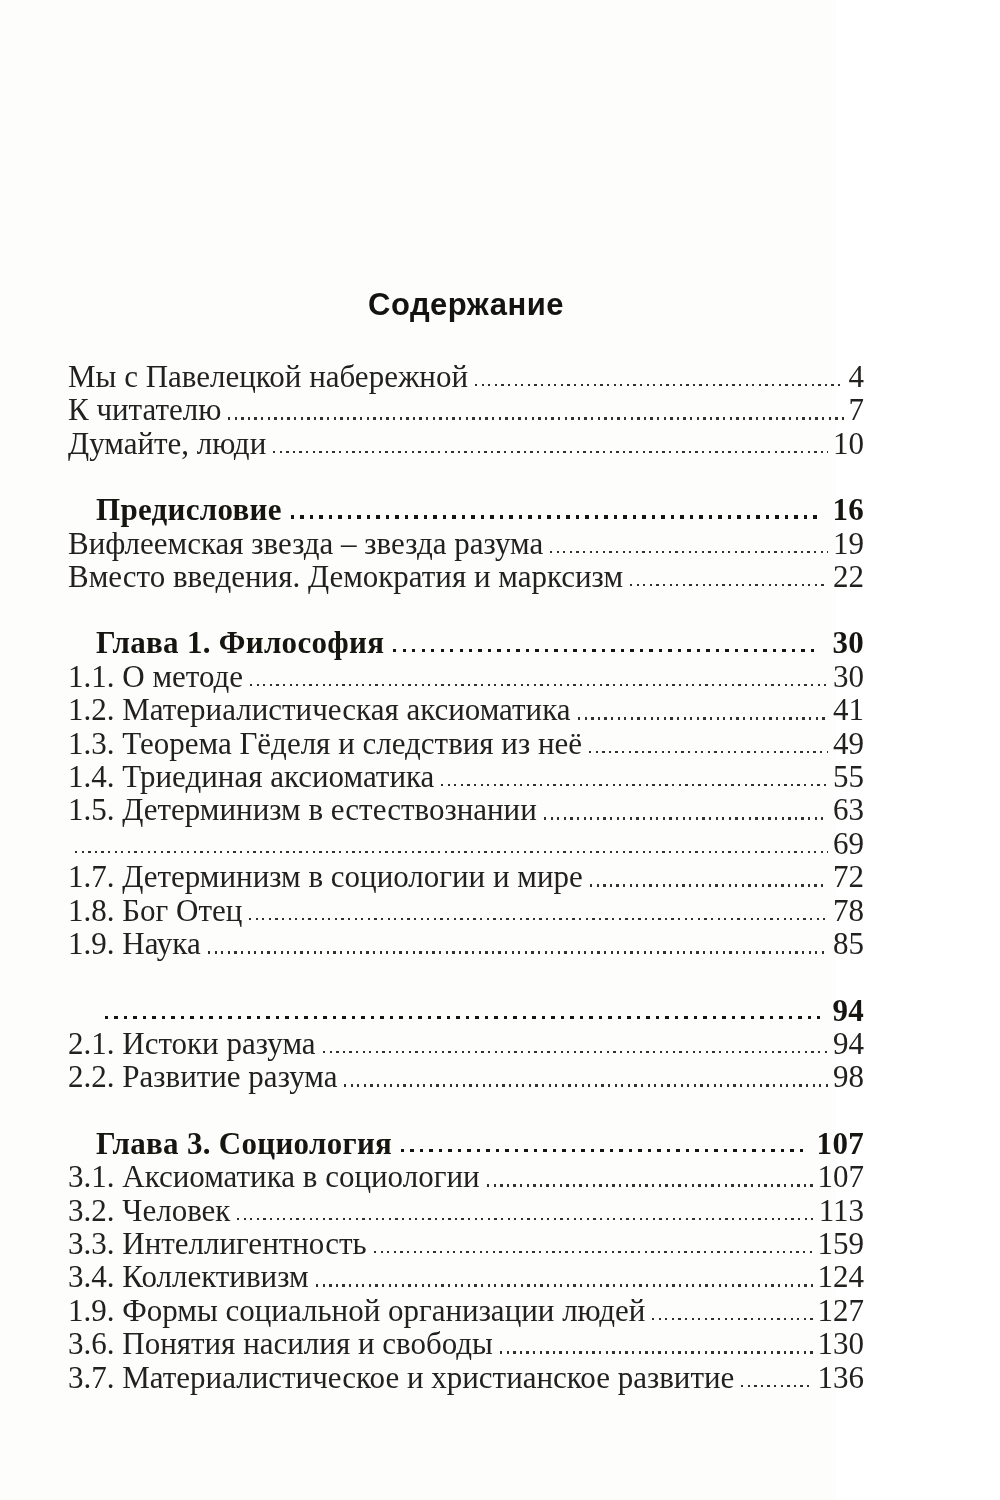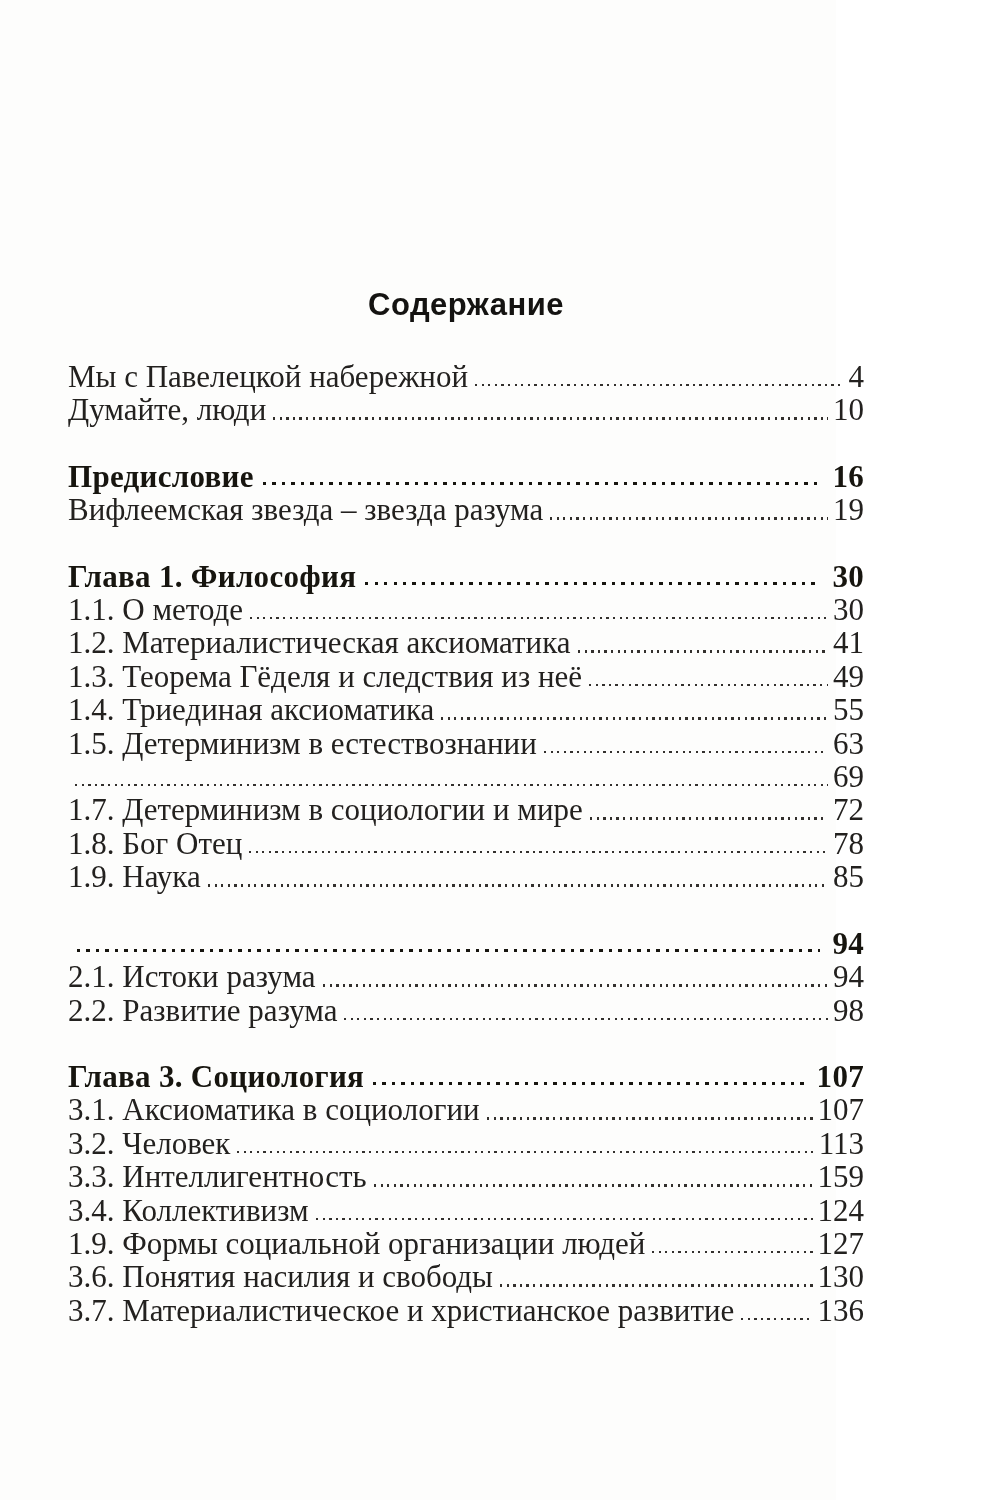--- a/index.html
+++ b/index.html
@@ -70,20 +70,21 @@
     left: 7px;
     right: 5px;
     bottom: 7px;
     height: 2.4px;
     background: repeating-linear-gradient(to right, #33302d 0 2.3px, transparent 2.3px 6.6px);
   }
   .row.bold {
     font-weight: 700;
     color: #17150f;
     letter-spacing: 0.3px;
+    margin-left: 28px;
   }
   .row.bold .dots::after {
     left: 9px;
     right: 12px;
     bottom: 8px;
     height: 3.3px;
     background: repeating-linear-gradient(to right, #17150f 0 3.3px, transparent 3.3px 9.5px);
   }
 </style>
 </head>
@@ -93,35 +94,45 @@
   <div class="col">
     <h1 class="title">Содержание</h1>
     <div class="toc">
         <div class="section">
           <div class="row">
             <span class="t">Мы с Павелецкой набережной</span>
             <span class="dots"></span>
             <span class="p">4</span>
           </div>
           <div class="row">
+            <span class="t">К читателю</span>
+            <span class="dots"></span>
+            <span class="p">7</span>
+          </div>
+          <div class="row">
             <span class="t">Думайте, люди</span>
             <span class="dots"></span>
             <span class="p">10</span>
           </div>
         </div>
         <div class="section">
           <div class="row bold">
             <span class="t">Предисловие</span>
             <span class="dots"></span>
             <span class="p">16</span>
           </div>
           <div class="row">
             <span class="t">Вифлеемская звезда – звезда разума</span>
             <span class="dots"></span>
             <span class="p">19</span>
+          </div>
+          <div class="row">
+            <span class="t">Вместо введения. Демократия и марксизм</span>
+            <span class="dots"></span>
+            <span class="p">22</span>
           </div>
         </div>
         <div class="section">
           <div class="row bold">
             <span class="t">Глава 1. Философия</span>
             <span class="dots"></span>
             <span class="p">30</span>
           </div>
           <div class="row">
             <span class="t">1.1. О методе</span>

